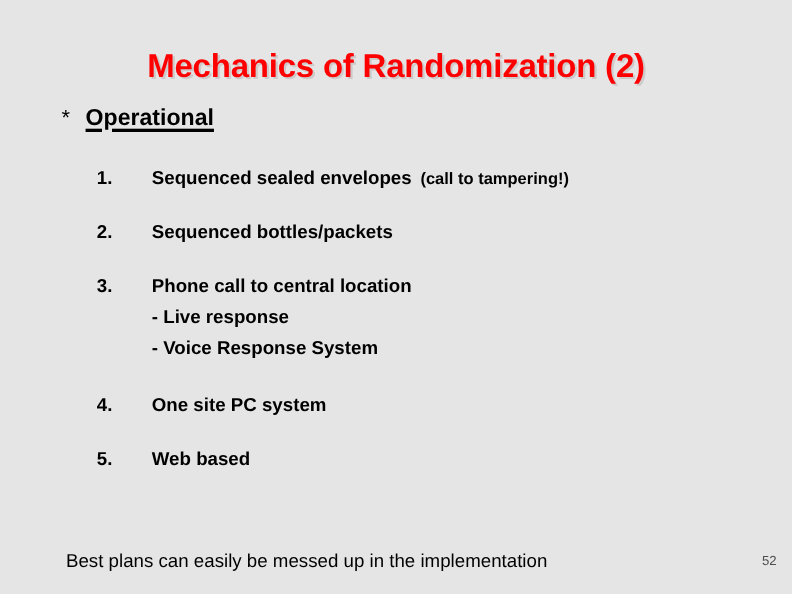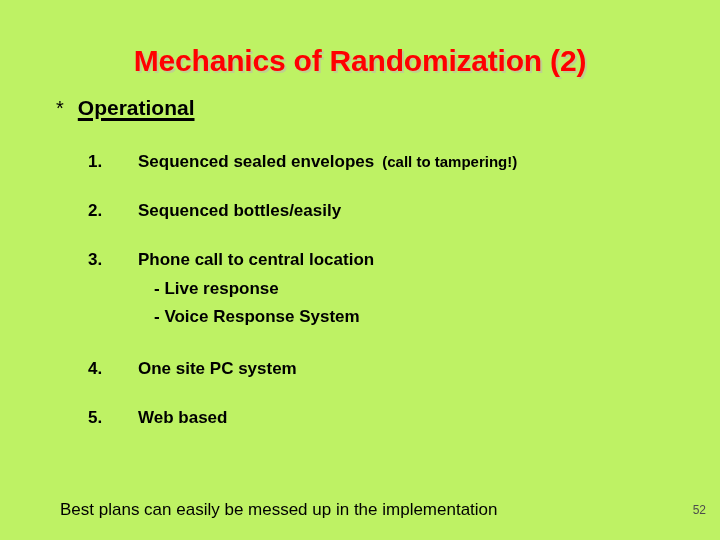--- a/index.html
+++ b/index.html
@@ -10,21 +10,21 @@
     width: 720px;
     height: 540px;
     background: #ffffff;
     font-family: "Liberation Sans", sans-serif;
     overflow: hidden;
   }
   .slide {
     position: relative;
     width: 720px;
     height: 540px;
-    background: #bef264;
+    background: #e5e5e5;
     box-sizing: border-box;
   }
 
   
   .slide-title {
     position: absolute;
     left: 0;
     top: 44px;
     width: 720px;
     text-align: center;
@@ -89,21 +89,21 @@
     white-space: nowrap;
     text-align: right;
   }
   .item-note {
     font-size: 15px;
     font-weight: bold;
     color: #000000;
     margin-left: 8px;
   }
   .sublines {
-    margin-left: 66px;
+    margin-left: 50px;
     margin-top: 5px;
   }
   .subline {
     font-size: 17px;
     font-weight: bold;
     color: #000000;
     line-height: 1.62;
     white-space: nowrap;
   }
 
@@ -144,21 +144,21 @@
       <div class="item-head">
         <span class="item-num">1.</span>
         <span class="item-text">Sequenced sealed envelopes</span>
         <span class="item-note">(call to tampering!)</span>
       </div>
     </div>
 
     <div class="list-item">
       <div class="item-head">
         <span class="item-num">2.</span>
-        <span class="item-text">Sequenced bottles/easily</span>
+        <span class="item-text">Sequenced bottles/packets</span>
       </div>
     </div>
 
     <div class="list-item">
       <div class="item-head">
         <span class="item-num">3.</span>
         <span class="item-text">Phone call to central location</span>
       </div>
       <div class="sublines">
         <div class="subline">- Live response</div>

